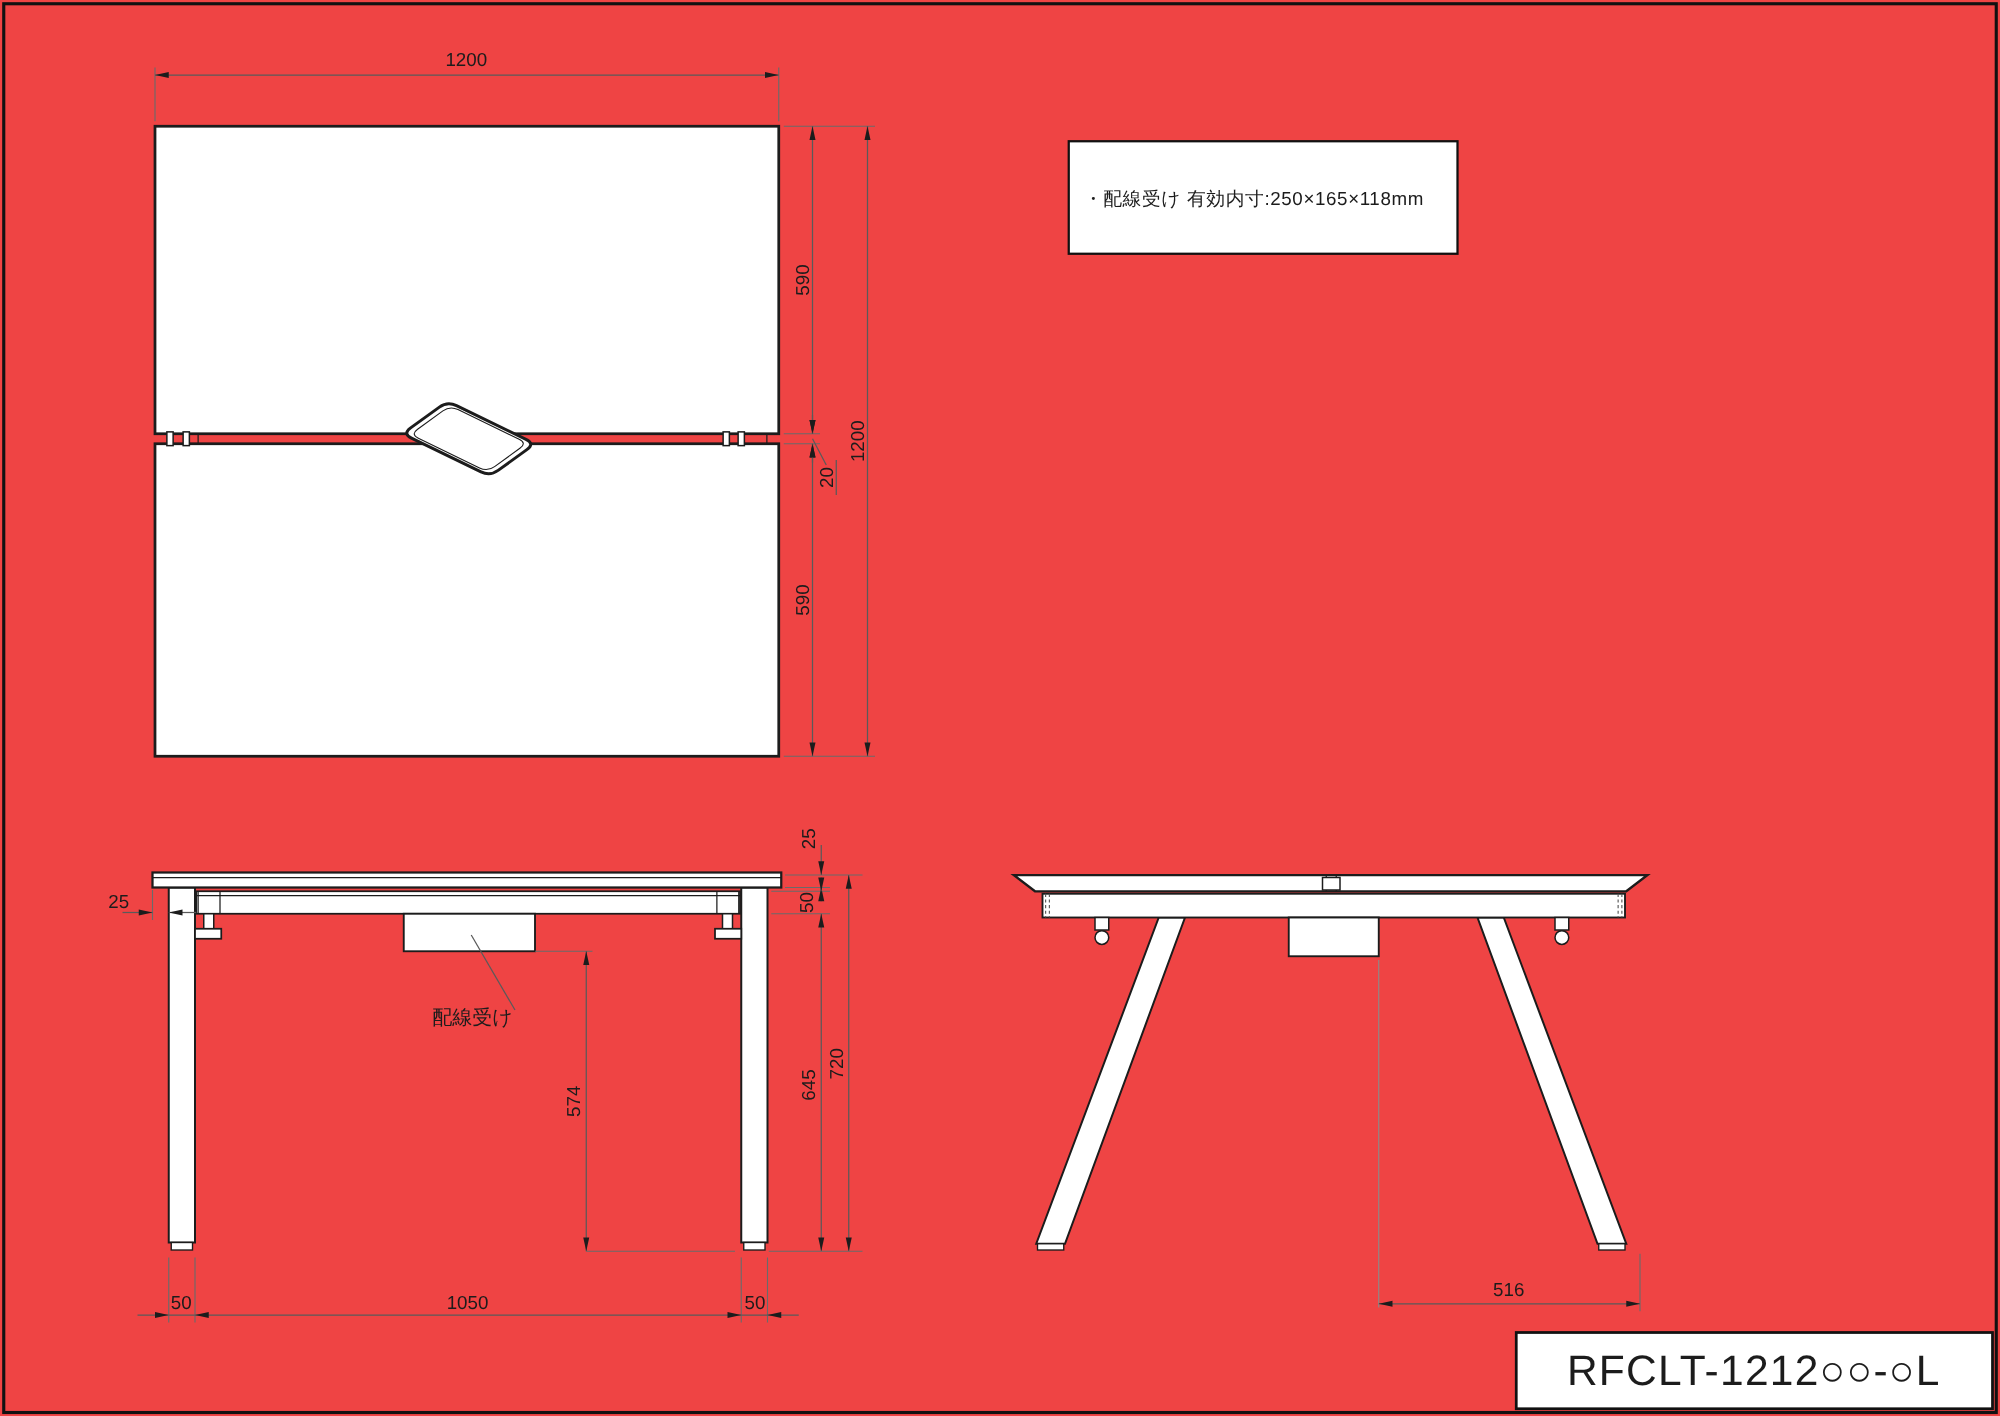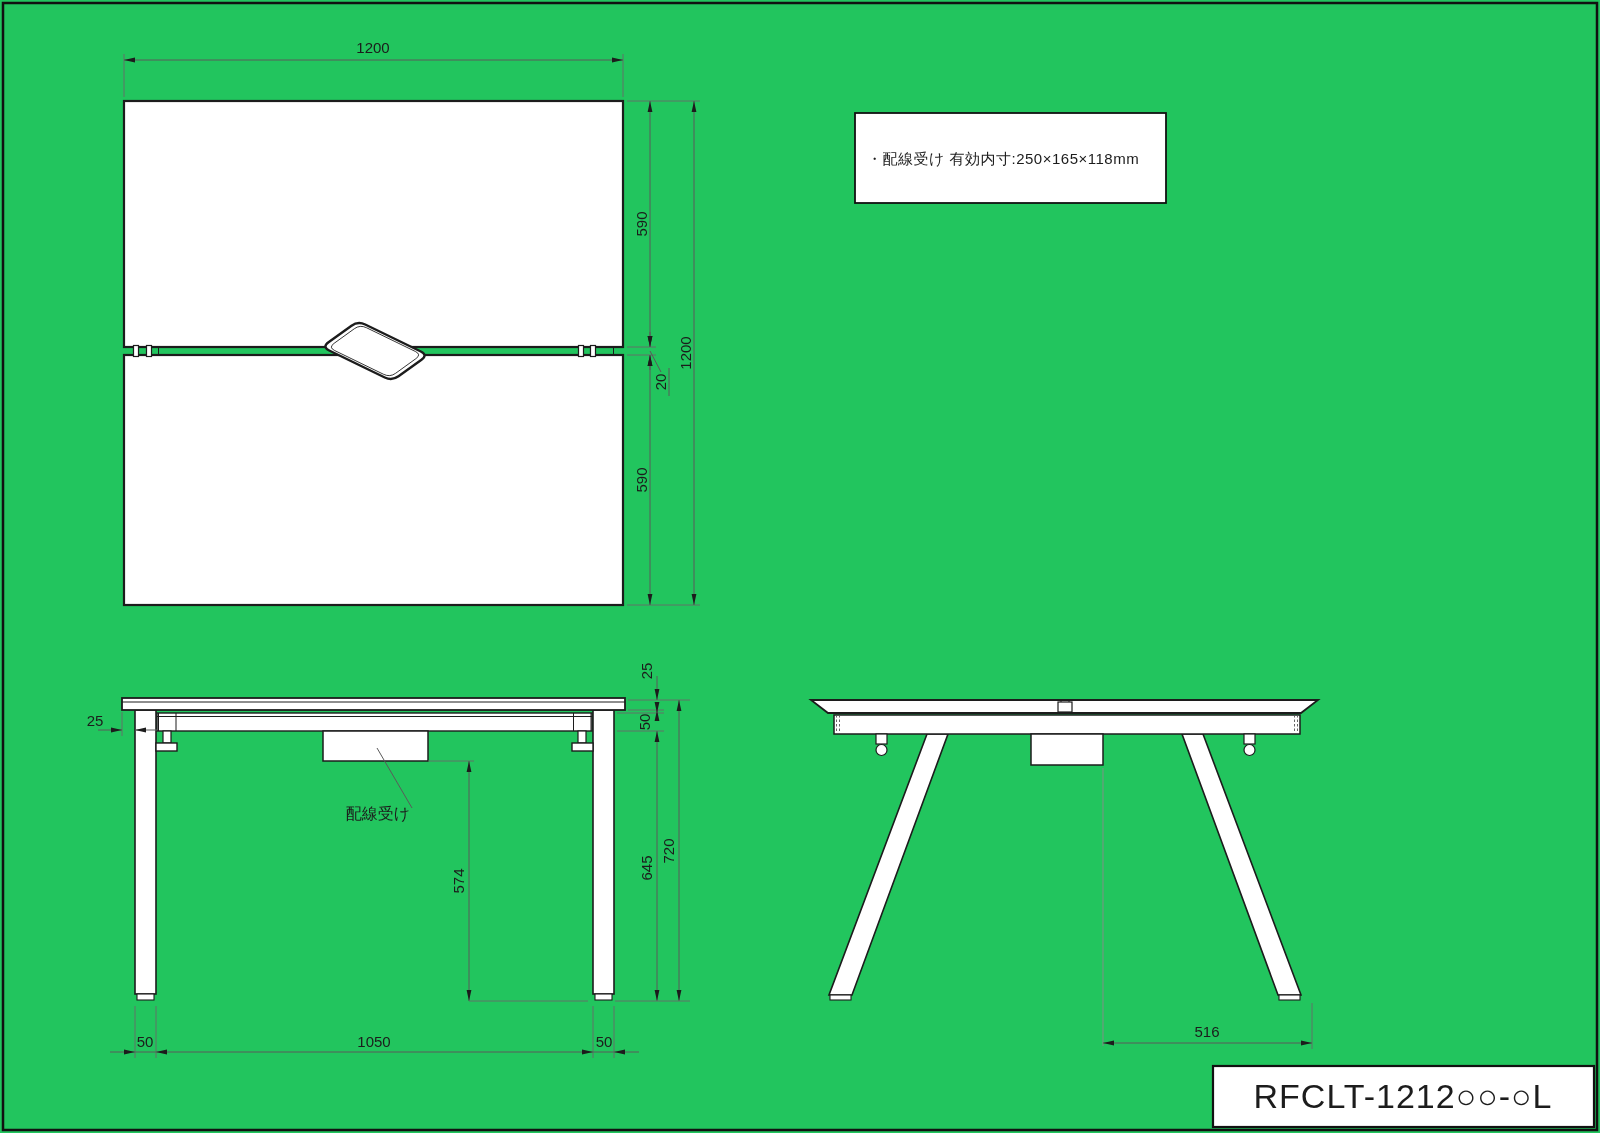--- a/index.html
+++ b/index.html
@@ -1,16 +1,16 @@
 <!DOCTYPE html>
 <html><head>
 <meta charset="utf-8">
 <style>
   html,body{margin:0;padding:0;background:#ffffff;}
-  .page{position:relative;width:1600px;height:1133px;background:#22c55e;overflow:hidden;
+  .page{position:relative;width:1600px;height:1133px;background:#ef4444;overflow:hidden;
         font-family:"Liberation Sans","DejaVu Sans",sans-serif;}
   svg text{fill:#1c1c1c;font-family:"Liberation Sans","DejaVu Sans",sans-serif;}
   .dimtxt{font-size:15px;}
   .notetxt{font-size:15px;letter-spacing:.5px;}
   .titletxt{font-size:34px;letter-spacing:1px;}
   .outline{stroke:#1c1c1c;fill:#ffffff;}
   .thin{stroke:#1c1c1c;stroke-width:1;fill:none;}
   .dim{stroke:#5a5a5a;stroke-width:1;fill:none;}
   .ext{stroke:#6a6a6a;stroke-width:0.9;fill:none;}
 </style>

